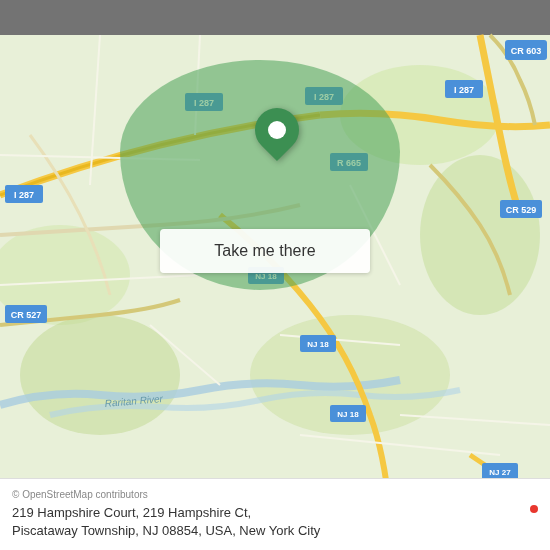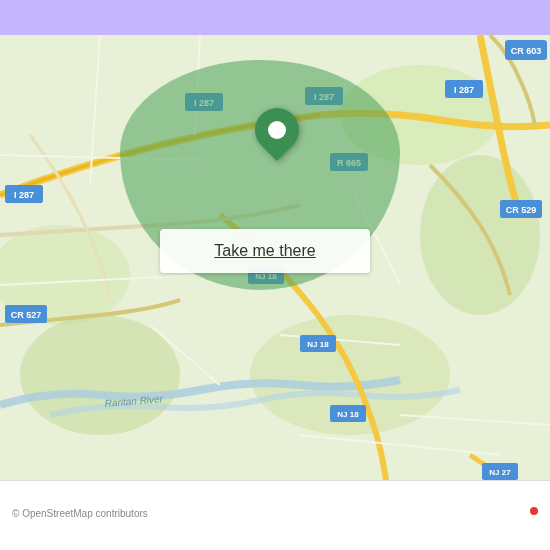--- a/index.html
+++ b/index.html
@@ -10,21 +10,21 @@
       overflow: hidden;
       font-family: Arial, sans-serif;
       position: relative;
     }
 
     #map-container {
       width: 550px;
       height: 550px;
       position: relative;
       overflow: hidden;
-      background-color: #c4b5fd;
+      background-color: #737373;
     }
 
     
     #map-svg {
       position: absolute;
       top: 0; left: 0;
       width: 100%; height: 100%;
     }
 
     
@@ -79,21 +79,20 @@
       border: none;
       border-radius: 4px;
       font-size: 16px;
       font-weight: 500;
       color: #333;
       cursor: pointer;
       display: flex;
       align-items: center;
       justify-content: center;
       box-shadow: 0 1px 4px rgba(0,0,0,0.2);
-      text-decoration: underline;
     }
 
     
     .bottom-bar {
       position: absolute;
       bottom: 0;
       left: 0;
       width: 100%;
       background: white;
       padding: 10px 12px 10px 12px;
@@ -236,19 +235,24 @@
     <div class="pin">
       <div class="pin-inner"></div>
     </div>
   </div>
 
   <button class="take-me-button">Take me there</button>
 
   <div class="bottom-bar">
     <div class="address-section">
       <div class="osm-credit">© OpenStreetMap contributors</div>
+      <div class="address-text">
+        <span>219 Hampshire Court, 219 Hampshire Ct,</span>
+        <br>
+        <span>Piscataway Township, NJ 08854, USA, New York City</span>
+      </div>
     </div>
     <div class="moovit-logo">
       <span class="moovit-dot"></span>
     </div>
   </div>
 
 </div>
 
 </body></html>

